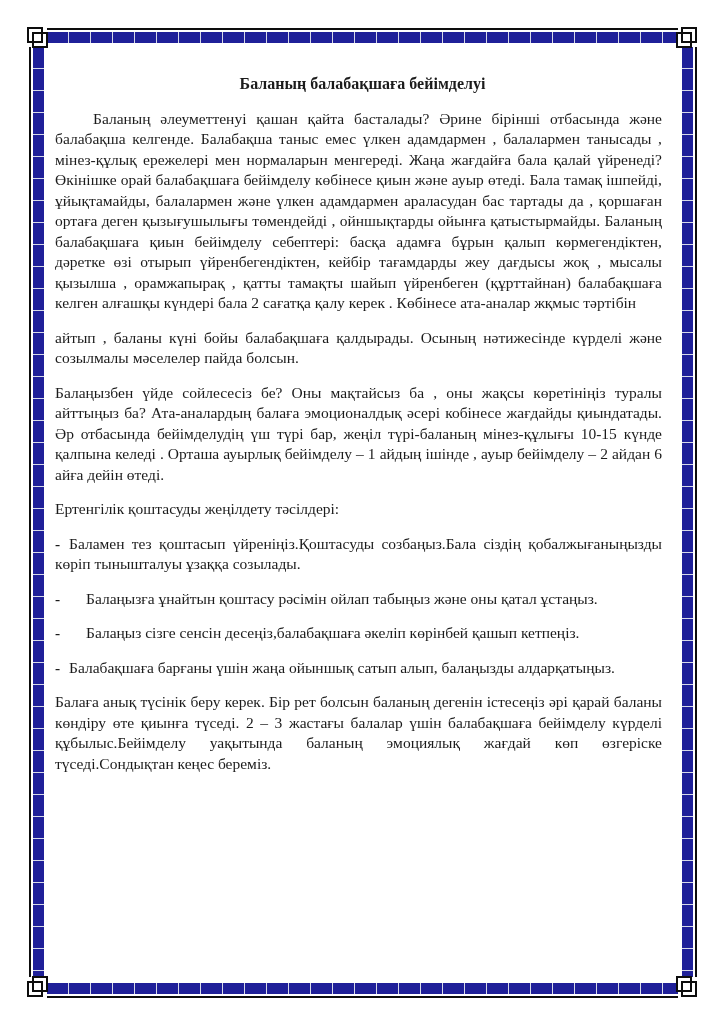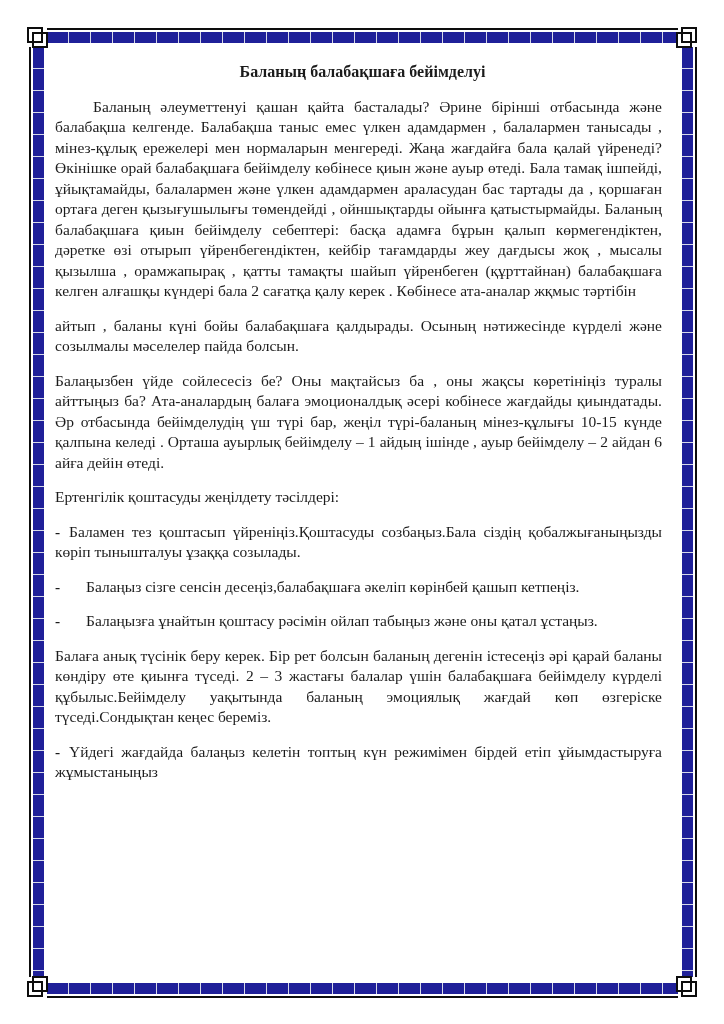--- a/index.html
+++ b/index.html
@@ -60,21 +60,21 @@
   .corner{position:absolute;width:21px;height:21px;}
   .corner i{position:absolute;display:block;width:12px;height:12px;border:2px solid var(--line);background:transparent;}
   .corner .sq1{left:0;top:0;}
   .corner .sq2{left:5px;top:5px;}
   .corner-tl{left:27px;top:27px;}
   .corner-tr{left:676px;top:27px;transform:scaleX(-1);}
   .corner-bl{left:27px;top:976px;transform:scaleY(-1);}
   .corner-br{left:676px;top:976px;transform:scale(-1,-1);}
 
   
-  .content{position:absolute;left:55px;top:62px;width:615px;}
+  .content{position:absolute;left:55px;top:74px;width:615px;}
   .title{
     font-size:16px;line-height:20.5px;font-weight:bold;text-align:center;
     margin:0 0 14px 0;
   }
   .para{
     font-size:15.5px;line-height:20.5px;text-align:justify;
     margin:14px 8px 0 0;
   }
   .indent{text-indent:38px;}
   .bullet .dash{display:inline-block;width:14px;font-weight:bold;}
@@ -118,28 +118,28 @@
     <p class="para">Балаңызбен үйде сойлесесіз бе? Оны мақтайсыз ба , оны жақсы көретініңіз туралы айттыңыз ба? Ата-аналардың балаға эмоционалдық әсері кобінесе жағдайды қиындатады. Әр отбасында бейімделудің үш түрі бар, жеңіл түрі-баланың мінез-құлығы 10-15 күнде қалпына келеді . Орташа ауырлық бейімделу – 1 айдың ішінде , ауыр бейімделу – 2 айдан 6 айға дейін өтеді.</p>
 
 
     <p class="para">Ертенгілік қоштасуды жеңілдету тәсілдері:</p>
 
     <p class="para bullet">
       <span class="dash">-</span><span class="btext">Баламен тез қоштасып үйреніңіз.Қоштасуды созбаңыз.Бала сіздің қобалжығаныңызды көріп тынышталуы ұзаққа созылады.</span>
     </p>
 
     <p class="para bullet tabbed">
+      <span class="dash">-</span><span class="btext">Балаңызға ұнайтын қоштасу рәсімін ойлап табыңыз және оны қатал ұстаңыз.</span>
+    </p>
+
+    <p class="para bullet tabbed">
       <span class="dash">-</span><span class="btext">Балаңыз сізге сенсін десеңіз,балабақшаға әкеліп көрінбей қашып кетпеңіз.</span>
     </p>
 
-    <p class="para bullet tabbed">
-      <span class="dash">-</span><span class="btext">Балаңызға ұнайтын қоштасу рәсімін ойлап табыңыз және оны қатал ұстаңыз.</span>
+    <p class="para bullet">
+      <span class="dash">-</span><span class="btext">Балабақшаға барғаны үшін жаңа ойыншық сатып алып, балаңызды алдарқатыңыз.</span>
     </p>
-
 
     <p class="para">Балаға анық түсінік беру керек. Бір рет болсын баланың дегенін істесеңіз әрі қарай баланы көндіру өте қиынға түседі. 2 – 3 жастағы балалар үшін балабақшаға бейімделу күрделі құбылыс.Бейімделу уақытында баланың эмоциялық жағдай көп өзгеріске түседі.Сондықтан кеңес береміз.</p>
 
-    <p class="para bullet">
-      <span class="dash">-</span><span class="btext">Үйдегі жағдайда балаңыз келетін топтың күн режимімен бірдей етіп ұйымдастыруға жұмыстаныңыз</span>
-    </p>
   </div>
 
 </div>
 
 </body></html>

